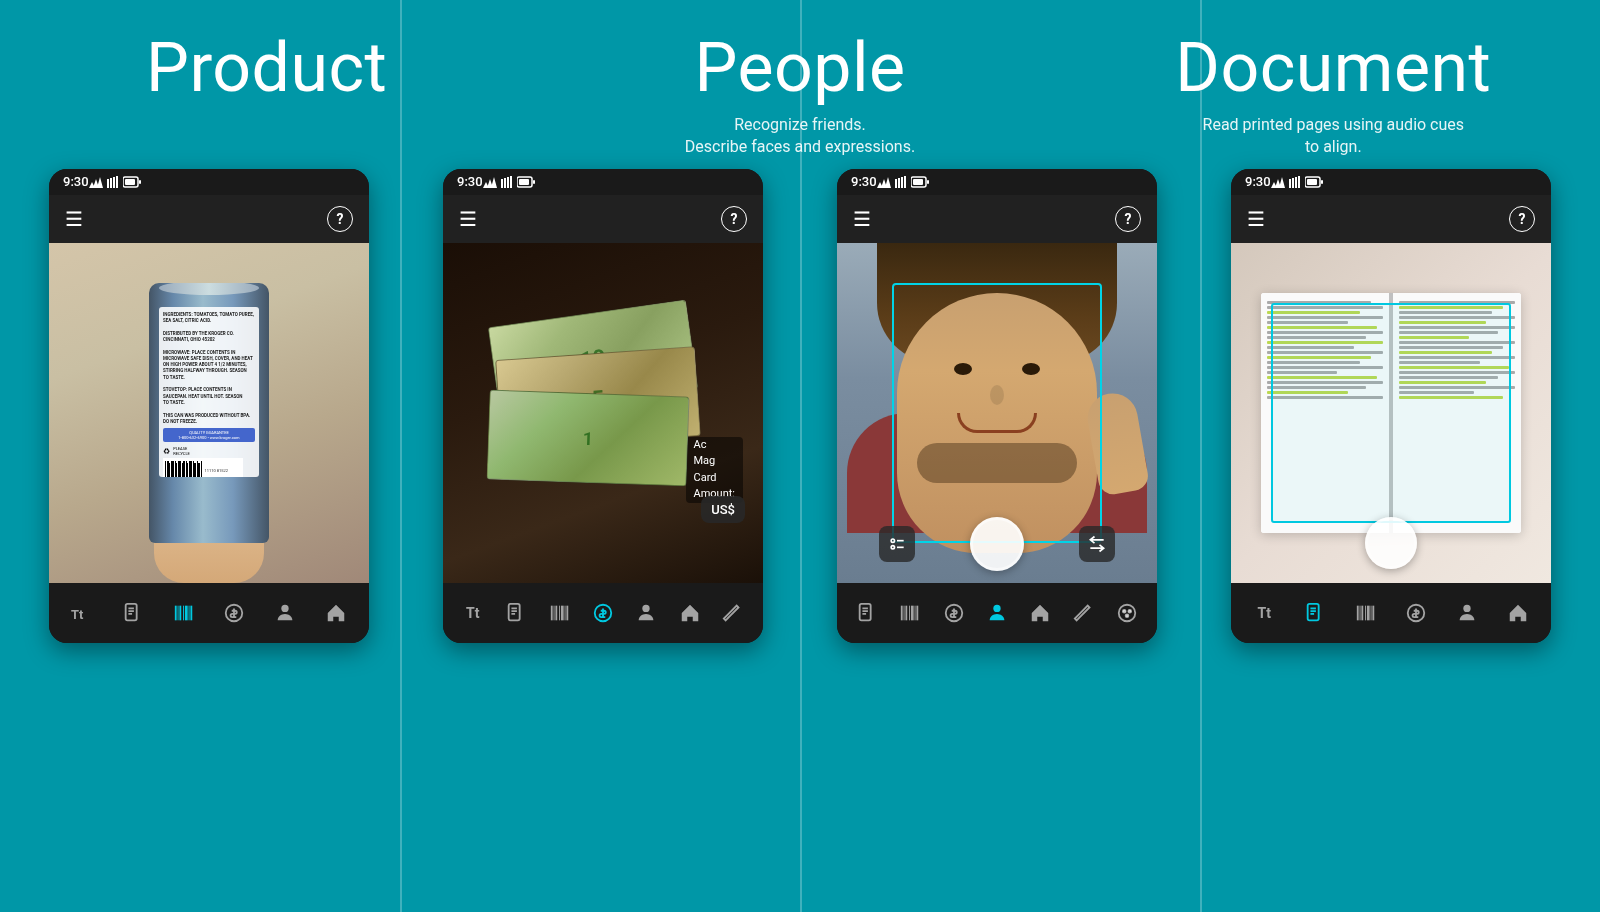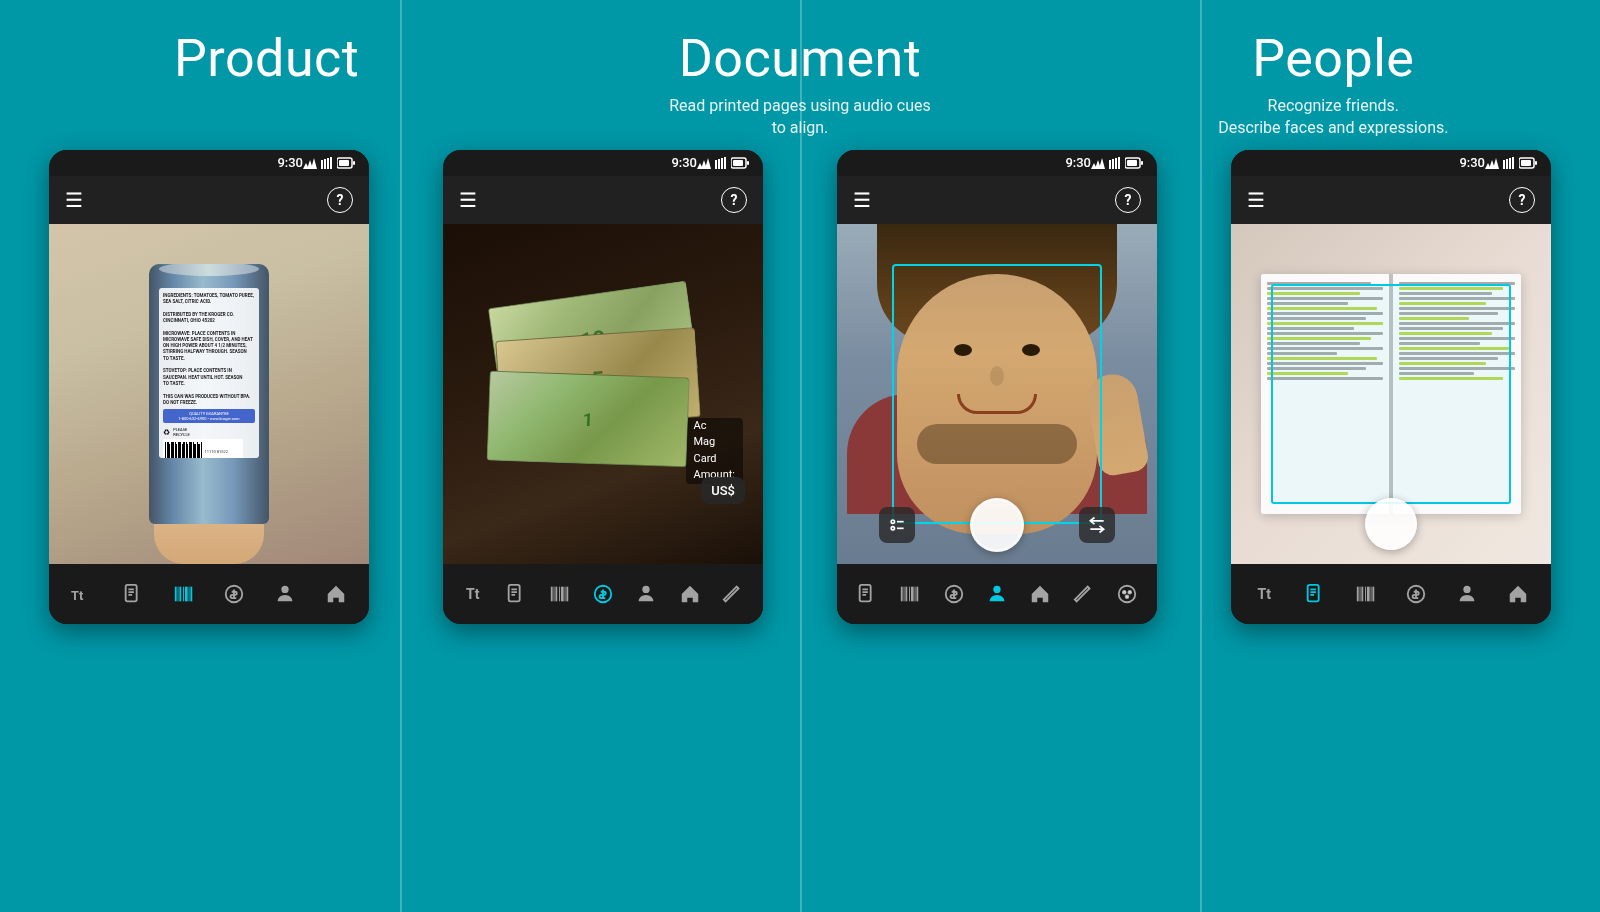--- a/index.html
+++ b/index.html
@@ -24,21 +24,21 @@
 
     .feature-header {
       flex: 1;
       display: flex;
       flex-direction: column;
       align-items: center;
       padding: 0 20px;
     }
 
     .feature-title {
-      font-size: 52px;
+      font-size: 68px;
       font-weight: 400;
       color: white;
       letter-spacing: 0.5px;
     }
 
     .feature-subtitle {
       font-size: 16px;
       color: rgba(255,255,255,0.9);
       text-align: center;
       margin-top: 6px;
@@ -69,21 +69,21 @@
       overflow: hidden;
       display: flex;
       flex-direction: column;
       background: #1a1a1a;
       box-shadow: 0 8px 24px rgba(0,0,0,0.4);
     }
 
     .phone-status-bar {
       background: #1a1a1a;
       display: flex;
-      justify-content: flex-end;
+      justify-content: flex-start;
       align-items: center;
       padding: 6px 14px;
       flex-shrink: 0;
       height: 26px;
     }
 
     .status-time {
       color: white;
       font-size: 13px;
       font-weight: 500;
@@ -262,27 +262,27 @@
   <div class="divider divider-3"></div>
 
   <div class="header-section">
 
     <div class="feature-header">
       <span class="feature-title">Product</span>
     </div>
 
 
     <div class="feature-header">
+      <span class="feature-title">People</span>
+      <span class="feature-subtitle">Recognize friends.<br>Describe faces and expressions.</span>
+    </div>
+
+    <div class="feature-header">
       <span class="feature-title">Document</span>
       <span class="feature-subtitle">Read printed pages using audio cues<br>to align.</span>
-    </div>
-
-    <div class="feature-header">
-      <span class="feature-title">People</span>
-      <span class="feature-subtitle">Recognize friends.<br>Describe faces and expressions.</span>
     </div>
   </div>
 
   <div class="phones-section">
 
     <div class="phone-wrapper">
       <div class="phone">
         <div class="phone-status-bar">
           <span class="status-time">9:30</span>
           <div class="status-icons">

